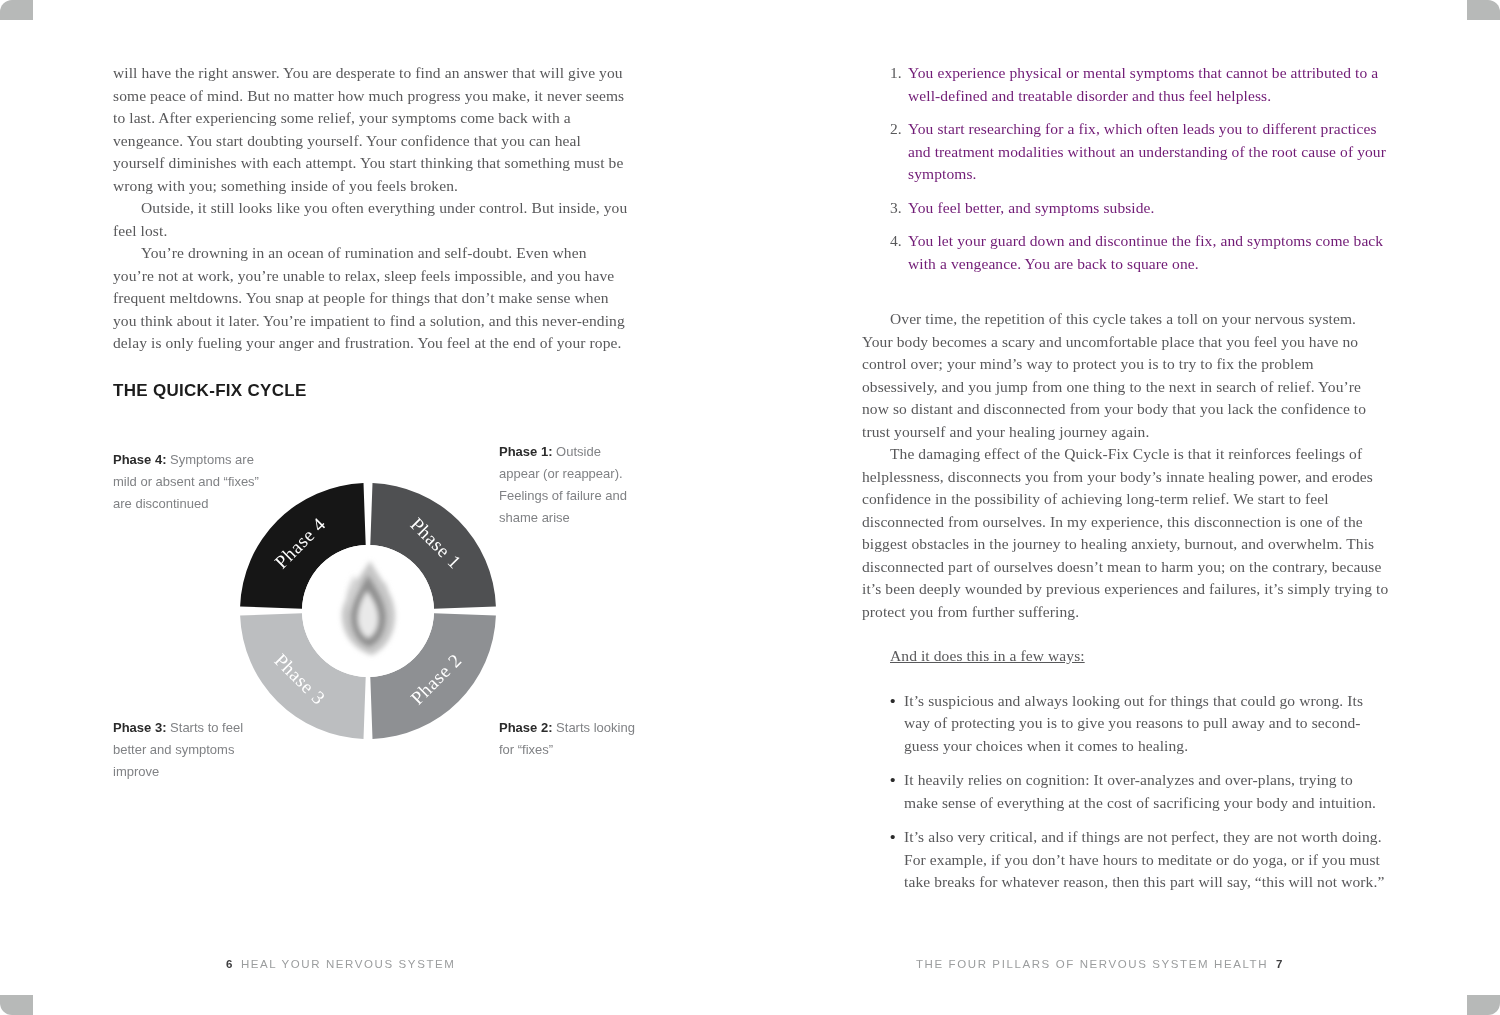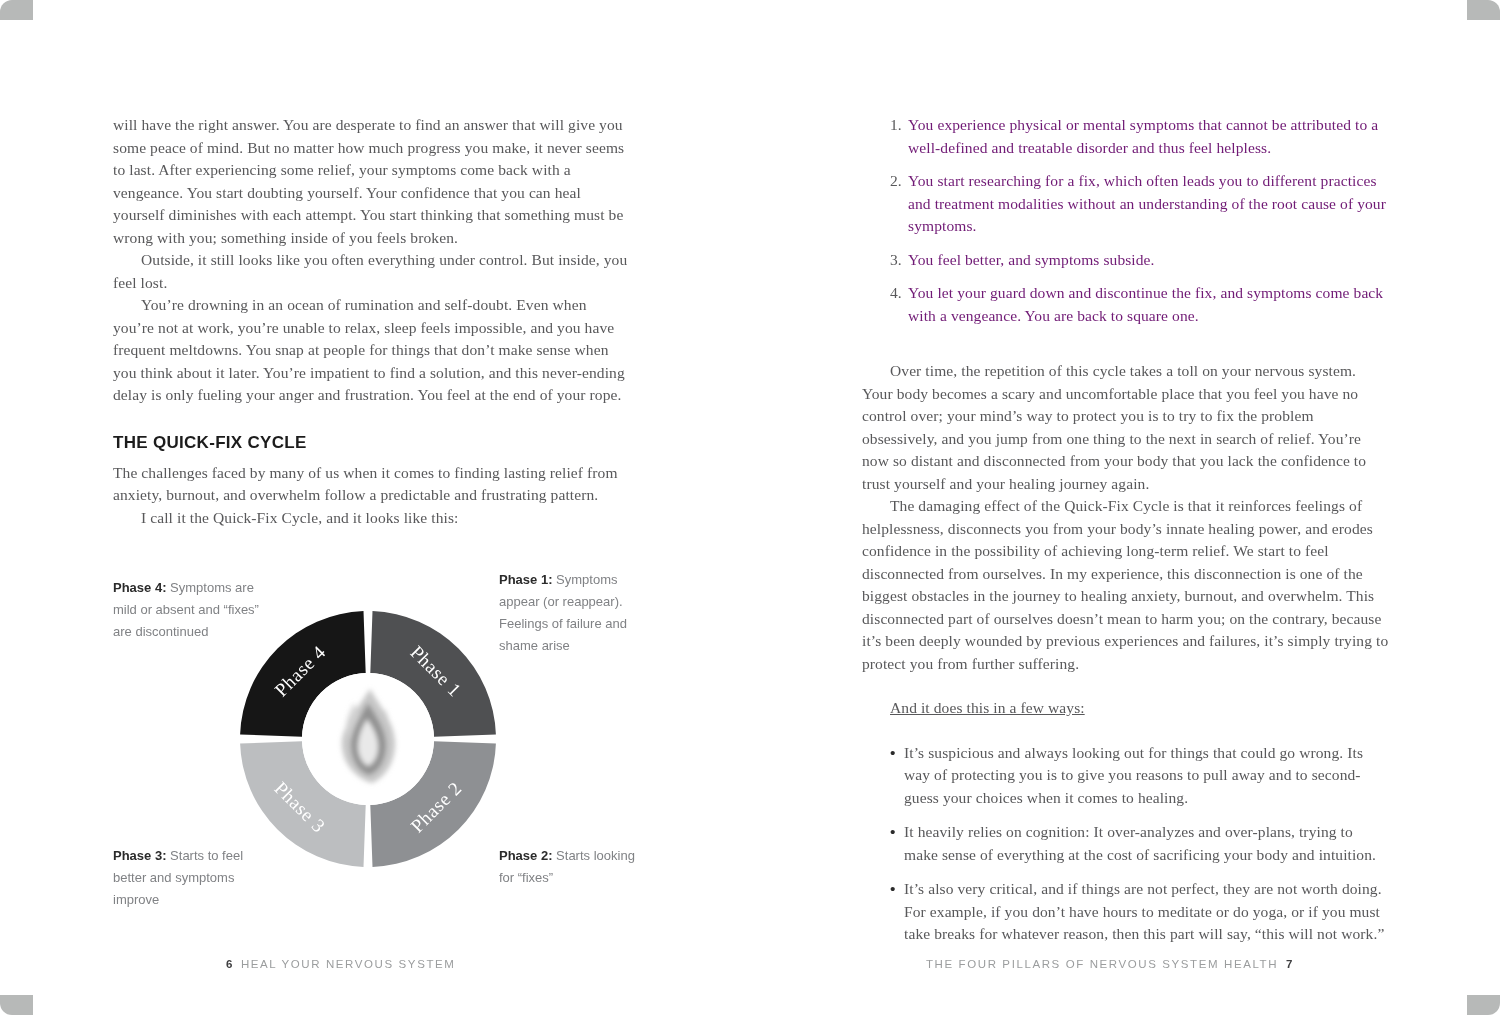--- a/index.html
+++ b/index.html
@@ -12,21 +12,21 @@
   
   .corner { position:absolute; background:#b7b9b8; width:33px; height:20px; }
   .corner.tl { left:0; top:0; border-top-left-radius:12px; }
   .corner.tr { right:0; top:0; border-top-right-radius:12px; }
   .corner.bl { left:0; bottom:0; border-bottom-left-radius:12px; }
   .corner.br { right:0; bottom:0; border-bottom-right-radius:12px; }
 
   .page { position:absolute; top:0; height:1015px; }
   #page-left  { left:113px; width:517px; }
   #page-right { left:862px; width:527px; }
-  .page-inner { padding-top:114px; }
+  .page-inner { padding-top:62px; }
 
   .para {
     font-size:15.5px; line-height:22.5px; color:#58585a;
     text-align:left; letter-spacing:0.1px;
   }
   .para.indent { text-indent:28px; }
 
   h2.section-heading {
     font-family:"Liberation Sans", sans-serif;
     font-size:17px; font-weight:bold; color:#1c1c1c;
@@ -68,45 +68,41 @@
 
   
   .footer {
     position:absolute; top:958px;
     font-family:"Liberation Sans", sans-serif;
     font-size:11.5px; letter-spacing:1.6px; color:#9b9d9e;
     white-space:nowrap;
   }
   .footer .pagenum { font-weight:bold; color:#3f3f41; letter-spacing:0.5px; }
   #footer-left  { left:113px; }
-  #footer-right { right:96px; text-align:center; }
+  #footer-right { right:106px; text-align:center; }
   .footer .gap { display:inline-block; width:8px; }
 </style>
 </head>
 <body>
 
 <div class="corner tl"></div>
 <div class="corner tr"></div>
 <div class="corner bl"></div>
 <div class="corner br"></div>
 
 <div class="page" id="page-left">
   <div class="page-inner">
     <div id="left-paragraphs">
         <p class="para">will have the right answer. You are desperate to find an answer that will give you some peace of mind. But no matter how much progress you make, it never seems to last. After experiencing some relief, your symptoms come back with a vengeance. You start doubting yourself. Your confidence that you can heal yourself diminishes with each attempt. You start thinking that something must be wrong with you; something inside of you feels broken.</p>
         <p class="para indent">Outside, it still looks like you often everything under control. But inside, you feel lost.</p>
         <p class="para indent">You’re drowning in an ocean of rumination and self-doubt. Even when you’re not at work, you’re unable to relax, sleep feels impossible, and you have frequent meltdowns. You snap at people for things that don’t make sense when you think about it later. You’re impatient to find a solution, and this never-ending delay is only fueling your anger and frustration. You feel at the end of your rope.</p>
       </div>
 
     <h2 class="section-heading">THE QUICK-FIX CYCLE</h2>
 
-    <div id="left-intro">
-        <p class="para">The challenges faced by many of us when it comes to finding lasting relief from anxiety, burnout, and overwhelm follow a predictable and frustrating pattern.</p>
-        <p class="para indent">I call it the Quick-Fix Cycle, and it looks like this:</p>
-      </div>
 
     <div class="diagram" id="diagram">
       <svg class="cycle" width="258" height="258" viewBox="-129 -129 258 258">
         <defs>
           <filter id="flameBlur" x="-50%" y="-50%" width="200%" height="200%">
             <feGaussianBlur stdDeviation="2.4"></feGaussianBlur>
           </filter>
         </defs>
 
         <path d="M 4.5 -127.9 A 128 128 0 0 1 127.9 -4.5 L 66 -2.3 A 66 66 0 0 0 2.3 -66 Z" fill="#4f5052"></path>
@@ -122,21 +118,21 @@
         <circle r="66" fill="#ffffff"></circle>
         <g filter="url(#flameBlur)">
           <path d="M2,-50 C14,-30 26,-16 27,2 C28,22 18,38 4,44 C-10,40 -24,28 -26,8 C-28,-10 -12,-28 2,-50 Z" fill="#bdbdbd" opacity="0.85"></path>
           <path d="M-14,-36 C-9,-27 -7,-20 -10,-12 C-12,-6 -17,-2 -20,0 C-22,-7 -23,-15 -20,-23 C-18,-29 -16,-32 -14,-36 Z" fill="#d2d2d2" opacity="0.8"></path>
           <path d="M17,-30 C20,-23 22,-15 20,-8 C19,-4 16,0 13,2 C12,-6 12,-15 14,-22 Z" fill="#c7c7c7" opacity="0.75"></path>
           <path d="M0,-36 C10,-20 18,-8 18,6 C18,22 10,33 1,36 C-8,33 -17,22 -17,6 C-17,-8 -9,-20 0,-36 Z" fill="#8c8c8c" opacity="0.9"></path>
           <path d="M-1,-20 C6,-10 10,-2 10,8 C10,18 5,25 0,27 C-5,25 -10,17 -10,8 C-10,-2 -7,-10 -1,-20 Z" fill="#e9e9e9"></path>
         </g>
       </svg>
       <div id="diagram-labels">
-          <div class="phase-label pos-tr"><span class="pl-bold">Phase 1: </span><span class="pl-text">Symptoms appear (or reappear). Feelings of failure and shame arise</span></div>
+          <div class="phase-label pos-tr"><span class="pl-bold">Phase 1: </span><span class="pl-text">Outside appear (or reappear). Feelings of failure and shame arise</span></div>
           <div class="phase-label pos-br"><span class="pl-bold">Phase 2: </span><span class="pl-text">Starts looking for “fixes”</span></div>
           <div class="phase-label pos-bl"><span class="pl-bold">Phase 3: </span><span class="pl-text">Starts to feel better and symptoms improve</span></div>
           <div class="phase-label pos-tl"><span class="pl-bold">Phase 4: </span><span class="pl-text">Symptoms are mild or absent and “fixes” are discontinued</span></div>
         </div>
     </div>
   </div>
 
   <div class="footer" id="footer-left">
     <span class="pagenum">6</span><span class="gap"></span><span>HEAL YOUR NERVOUS SYSTEM</span>
   </div>

